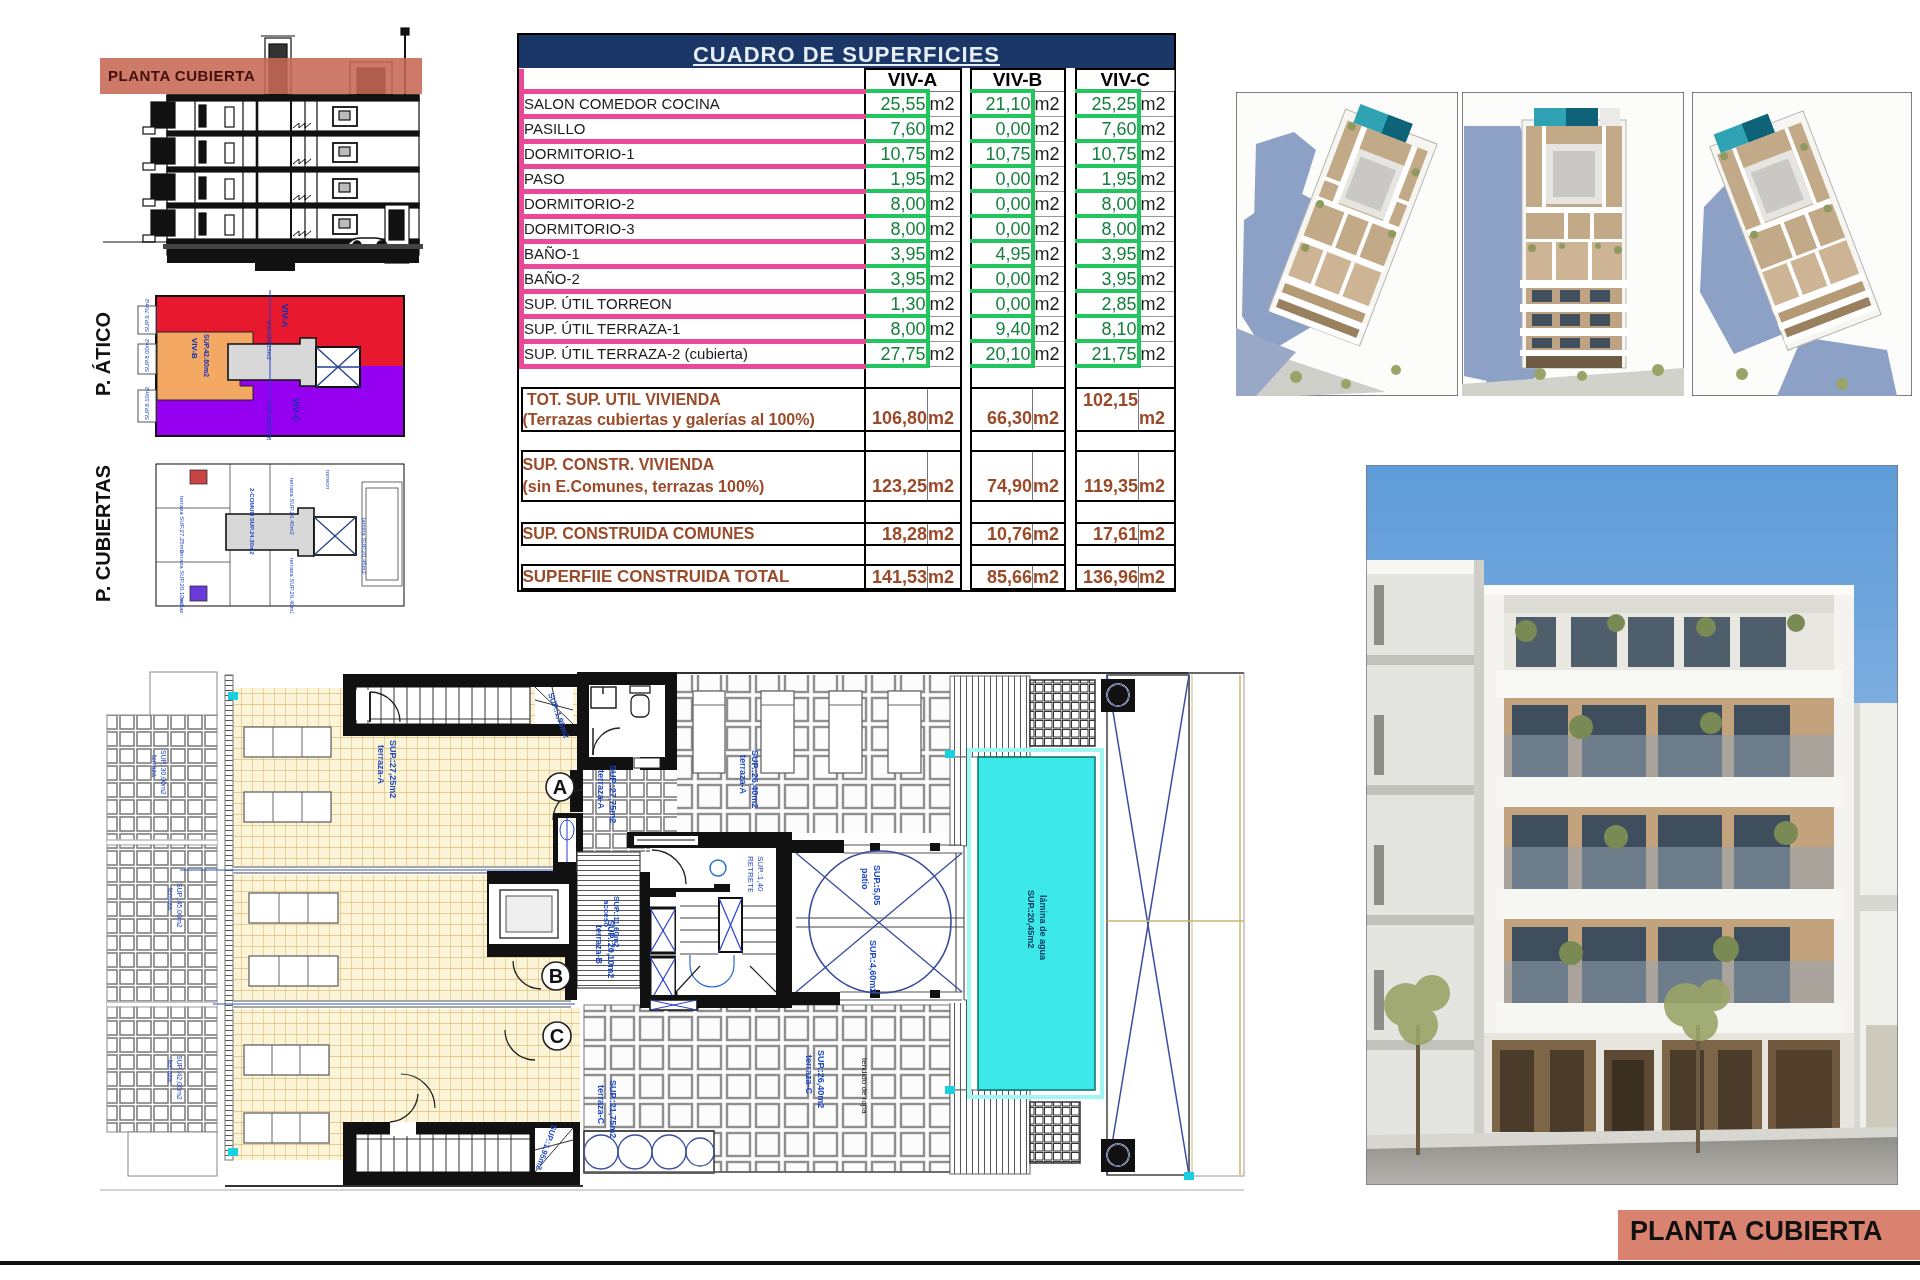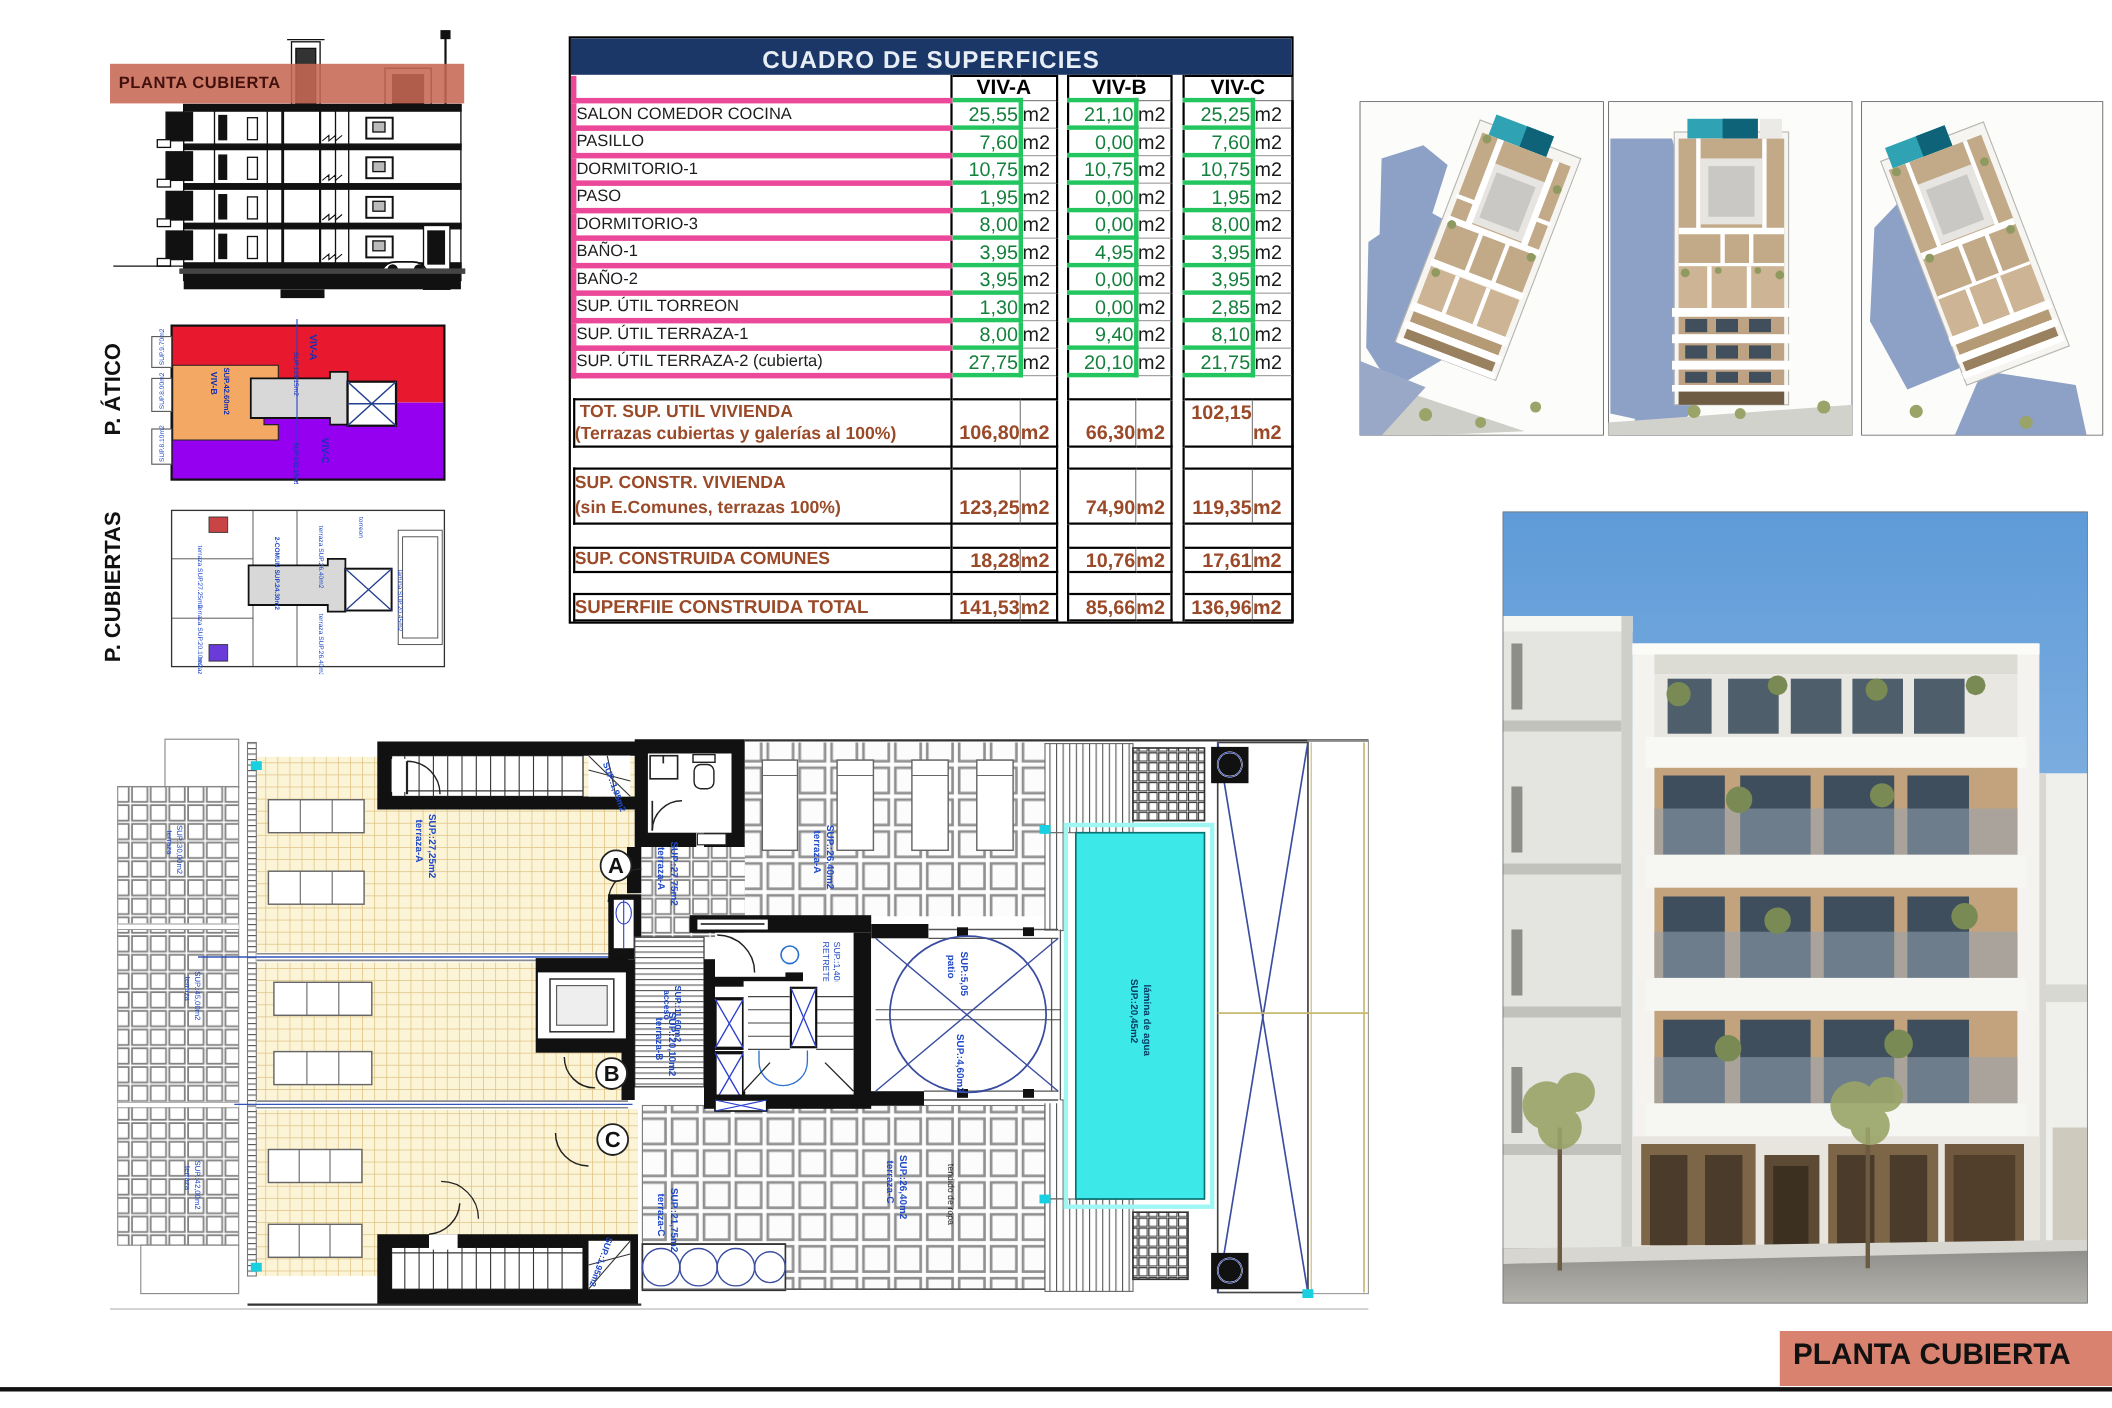--- a/index.html
+++ b/index.html
@@ -1,20 +1,20 @@
 <!DOCTYPE html>
 <html><head>
 <meta charset="utf-8">
 <style>
   html,body{margin:0;padding:0;background:#fff;}
   #page{position:relative;width:1920px;height:1280px;background:#ffffff;overflow:hidden;font-family:"Liberation Sans", sans-serif;}
   .abs{position:absolute;}
   
   #cuadro{position:absolute;left:517px;top:33px;width:655px;border:2px solid #000;}
-  #cuadro .hdr{background:#1b3768;color:#e8eef6;text-align:center;}
+  #cuadro .hdr{background:#1b3768;color:#e8eef6;text-align:center;text-decoration:underline;}
   #cuadro .hdr .t1{font-size:22px;font-weight:bold;letter-spacing:1px;padding-top:7px;}
   #cuadro .hdr .t2{font-size:16px;font-weight:bold;padding:6px 0 3px 0;}
   table.ct{border-collapse:collapse;table-layout:fixed;width:653px;}
   table.ct td{overflow:hidden;white-space:nowrap;vertical-align:middle;padding:0;}
   td.lab{font-size:15px;line-height:20px;color:#1c1c1c;padding-left:3px;border:5px solid #ec4899;}
   td.num{font-size:18px;line-height:20px;color:#15803d;text-align:right;padding-right:5px;border:4px solid #22c55e;}
   td.m2{font-size:18px;line-height:20px;color:#1c1c1c;text-align:left;padding-left:5px;border:1px solid #999;}
   td.gap{border-top:none;border-bottom:none;border-left:2px solid #000;border-right:2px solid #000;}
   tr.dr{height:19px;}
   tr.sp{height:20px;}
@@ -272,20 +272,31 @@
           </tr>
    <tr class="dr">
             <td class="lab">PASO</td>
             <td class="num">1,95</td>
             <td class="m2">m2</td>
             <td class="gap"></td>
             <td class="num">0,00</td>
             <td class="m2">m2</td>
             <td class="gap"></td>
             <td class="num">1,95</td>
+            <td class="m2">m2</td>
+          </tr>
+   <tr class="dr">
+            <td class="lab">DORMITORIO-2</td>
+            <td class="num">8,00</td>
+            <td class="m2">m2</td>
+            <td class="gap"></td>
+            <td class="num">0,00</td>
+            <td class="m2">m2</td>
+            <td class="gap"></td>
+            <td class="num">8,00</td>
             <td class="m2">m2</td>
           </tr>
    <tr class="dr">
             <td class="lab">DORMITORIO-3</td>
             <td class="num">8,00</td>
             <td class="m2">m2</td>
             <td class="gap"></td>
             <td class="num">0,00</td>
             <td class="m2">m2</td>
             <td class="gap"></td>

